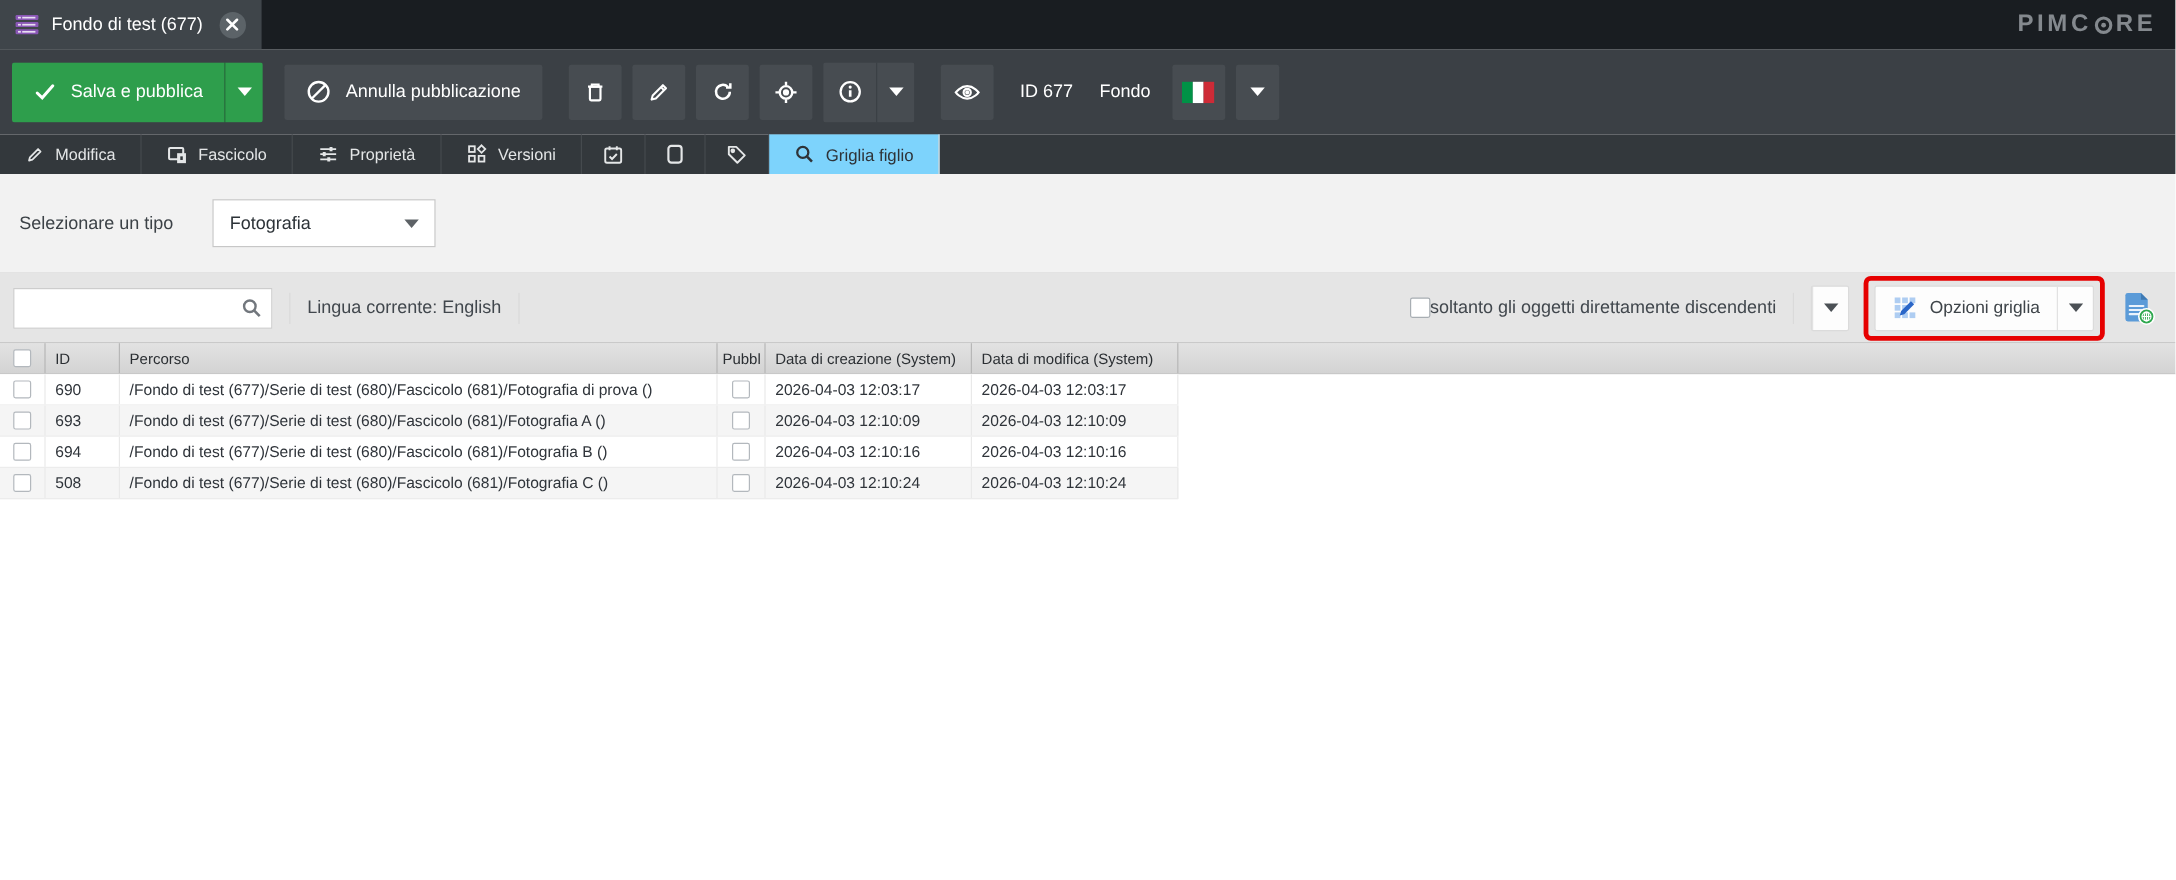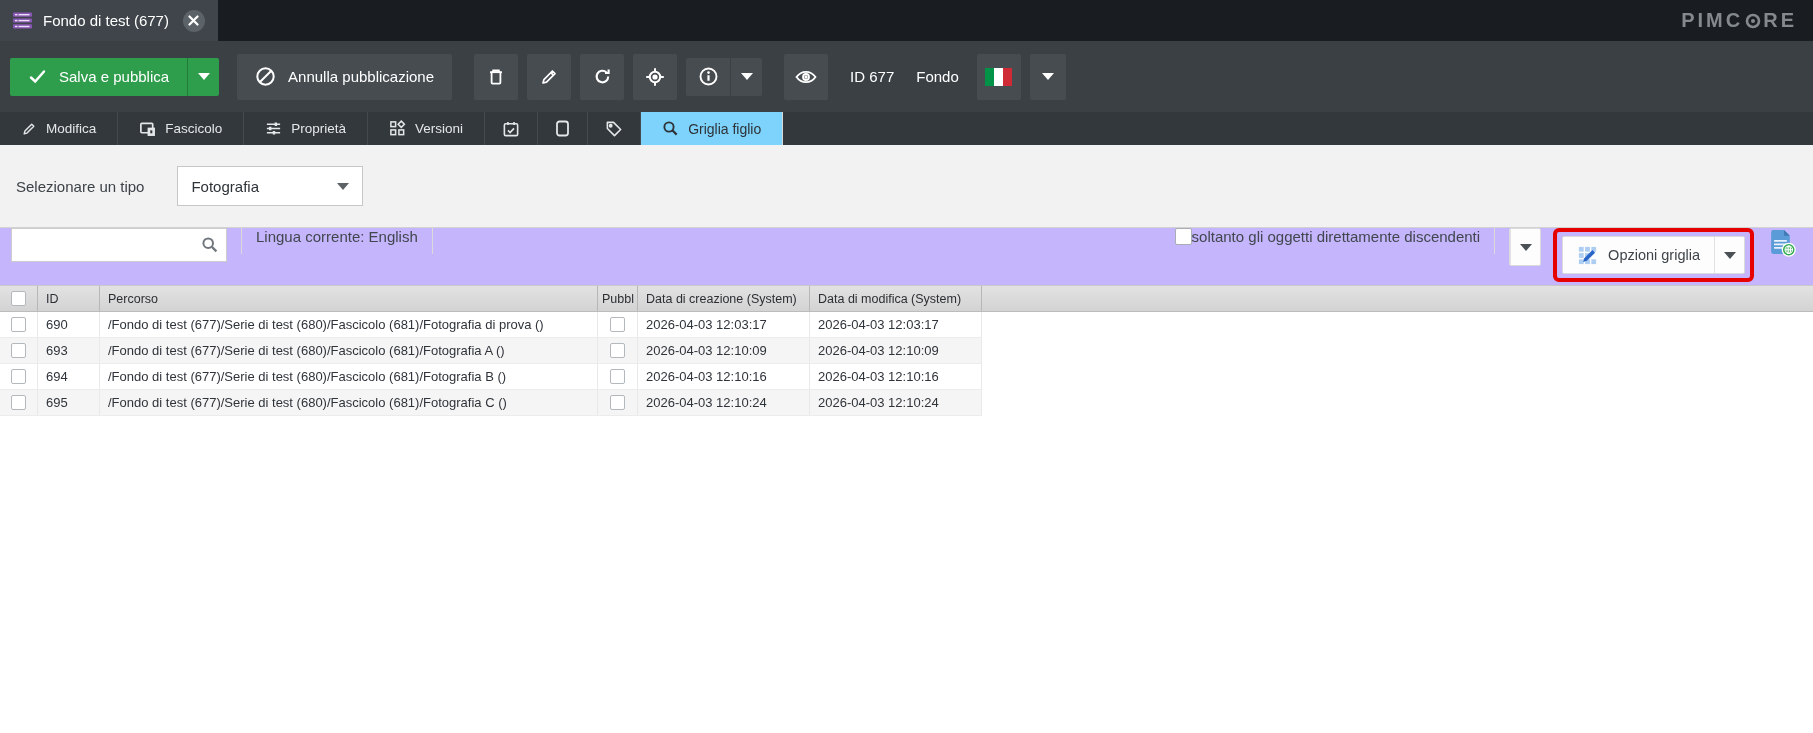--- a/index.html
+++ b/index.html
@@ -8,21 +8,21 @@
 
   
   .topbar{height:41px;background:#191d21;display:flex;align-items:stretch;justify-content:space-between}
   .file-tab{display:flex;align-items:center;gap:10px;background:#3f454a;padding:0 13px 0 12px;cursor:pointer}
   .file-tab-title{color:#fff;font-size:15px}
   .close-btn{width:22px;height:22px;border-radius:50%;background:#5c6artwork368;background:#5c6368;display:flex;align-items:center;justify-content:center;margin-left:4px;cursor:pointer}
   .logo{display:flex;align-items:center;gap:1px;padding-right:16px;color:#84898e;font-size:20px;font-weight:bold;letter-spacing:3px;user-select:none}
 
   
   .toolbar{height:71px;background:#3b4045;display:flex;align-items:center;padding:0 10px}
-  .split{display:flex;height:38px;border-radius:2px;overflow:hidden;flex:none;cursor:pointer}
+  .split{display:flex;height:50px;border-radius:2px;overflow:hidden;flex:none;cursor:pointer}
   .seg{display:flex;align-items:center;justify-content:center;color:#fff;font-size:15px}
   .green .seg{background:#2e9e4c}
   .green .seg-main{gap:12px;padding:0 18px}
   .green .seg-caret{width:32px;border-left:1px solid rgba(0,0,0,.22)}
   .dark-btn{height:46px;background:#474c51;border-radius:2px;display:flex;align-items:center;justify-content:center;color:#fff;font-size:15px;cursor:pointer;flex:none}
   .dark-btn.txt{gap:12px;padding:0 18px}
   .icon-btn{width:44px}
   .caret{width:0;height:0;border-left:6px solid transparent;border-right:6px solid transparent;border-top:7px solid #fff}
   .tool-label{color:#fff;font-size:15px;flex:none}
   .gap8{margin-left:9px}.gap18{margin-left:18px}.gap22{margin-left:22px}
@@ -36,21 +36,21 @@
   .tab.active{background:#7dd3fc;color:#2e3338;border-right:1px solid #d8d8d8;font-size:14px}
 
   
   .typerow{height:82px;background:#f2f2f2;display:flex;align-items:center;padding-left:16px;gap:33px}
   .typerow .lbl{font-size:15px;color:#3c4247}
   .combo{width:186px;height:40px;background:#fff;border:1px solid #c7c7c7;display:flex;align-items:center;justify-content:space-between;padding:0 13px;font-size:15px;color:#2d3338;cursor:pointer}
   .dcaret{width:0;height:0;border-left:6px solid transparent;border-right:6px solid transparent;border-top:7px solid #5d6266}
 
   
   .gridpanel{height:506px;border-top:1px solid #d2d2d2;background:#fff;display:flex;flex-direction:column}
-  .gridbar{height:57px;background:#c4b5fd;display:flex;align-items:flex-start;padding:0 11px;flex:none}
+  .gridbar{height:57px;background:#e5e5e5;display:flex;align-items:center;padding:0 11px;flex:none}
   .searchwrap{position:relative;width:216px;height:34px;flex:none}
   .searchwrap input{width:100%;height:100%;border:1px solid #cdcdcd;background:#fff;padding:0 34px 0 10px;font-size:14px;color:#333;outline:none}
   .mag{position:absolute;right:8px;top:8px;pointer-events:none}
   .vdiv{width:1px;height:26px;background:#dadada;margin:0 14px;flex:none}
   .bar-label{font-size:15px;color:#41474d;white-space:nowrap;flex:none}
   .spacer{flex:1}
   .cb{width:17px;height:17px;border:1px solid #a8aeb3;background:#fff;border-radius:2px;flex:none;cursor:pointer}
   .lightbtn{height:38px;background:#fdfdfd;border:1px solid #dbdbdb;border-radius:2px;display:flex;align-items:stretch;flex:none;cursor:pointer}
   .lightbtn .main{display:flex;align-items:center;gap:10px;padding:0 14px;font-size:14.5px;color:#3e4449;white-space:nowrap}
   .lightbtn .carseg{width:30px;display:flex;align-items:center;justify-content:center;border-left:1px solid #e2e2e2}
@@ -407,21 +407,21 @@
     <div class="c c-pub">
           <span class="cbs"></span>
         </div>
     <div class="c c-date">2026-04-03 12:10:16</div>
     <div class="c c-date">2026-04-03 12:10:16</div>
   </div>
       <div class="grow alt">
     <div class="c c-sel">
           <span class="cbs"></span>
         </div>
-    <div class="c c-id">695</div>
+    <div class="c c-id">508</div>
     <div class="c c-path">/Fondo di test (677)/Serie di test (680)/Fascicolo (681)/Fotografia C ()</div>
     <div class="c c-pub">
           <span class="cbs"></span>
         </div>
     <div class="c c-date">2026-04-03 12:10:24</div>
     <div class="c c-date">2026-04-03 12:10:24</div>
   </div>
     </div>
 </div>
 

